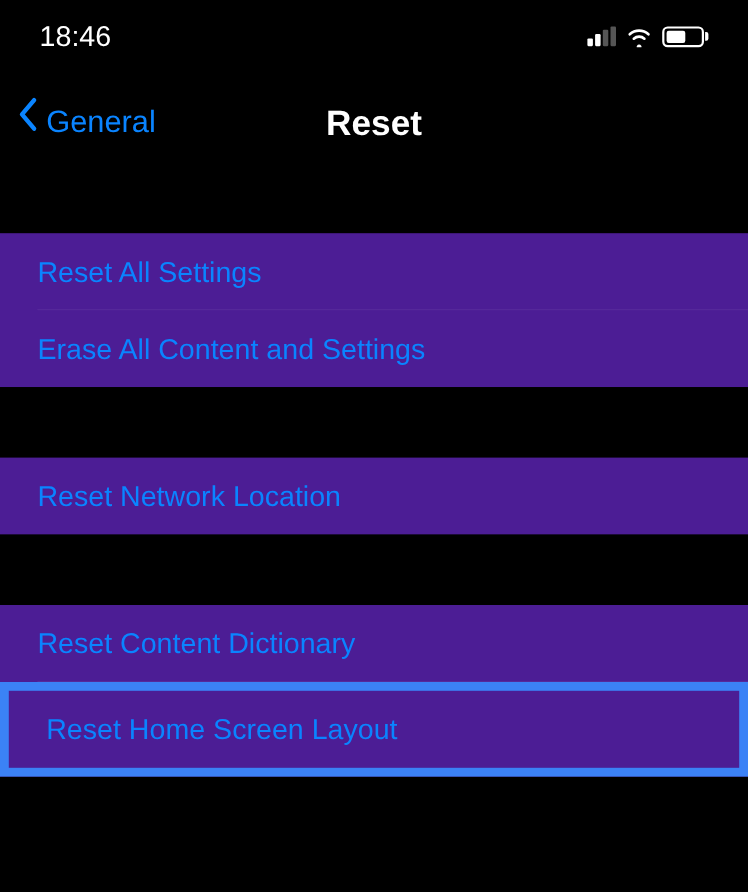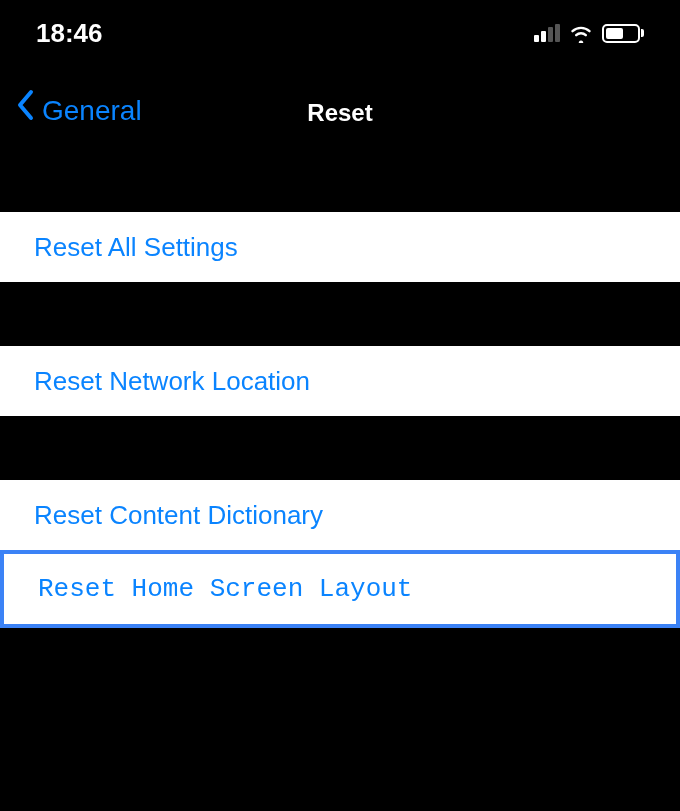--- a/index.html
+++ b/index.html
@@ -18,21 +18,21 @@
     .status-bar {
       height: 66px;
       display: flex;
       align-items: center;
       justify-content: space-between;
       padding: 0 36px;
     }
     .time {
       color: #fff;
       font-size: 26px;
-      font-weight: 700;
+      font-weight: 400;
     }
     .status-icons {
       display: flex;
       align-items: center;
       gap: 8px;
     }
     .signal-bars {
       display: flex;
       align-items: flex-end;
       gap: 2px;
@@ -93,30 +93,30 @@
     .chevron-left {
       font-size: 40px;
       font-weight: 400;
       line-height: 1;
     }
     .nav-title {
       position: absolute;
       left: 50%;
       transform: translateX(-50%);
       color: #fff;
-      font-size: 24px;
+      font-size: 32px;
       font-weight: 600;
       margin-top: 12px;
     }
     .section-gap {
       height: 64px;
       background: #000;
     }
     .list-group {
-      background: #ffffff;
+      background: #4c1d95;
     }
     .list-item {
       height: 70px;
       display: flex;
       align-items: center;
       padding: 0 34px;
       color: #0a84ff;
       font-size: 26px;
       font-weight: 400;
       position: relative;
@@ -124,22 +124,21 @@
     .list-item:not(:last-child)::after {
       content: '';
       position: absolute;
       bottom: 0;
       left: 34px;
       right: 0;
       height: 1px;
       background: rgba(255,255,255,0.06);
     }
     .highlight-box {
-      border: 4px solid #3b82f6;
-      font-family: Liberation Mono, monospace;
+      border: 8px solid #3b82f6;
     }
     .highlight-box .list-item::after {
       display: none;
     }
   </style>
 </head>
 <body>
 
 <div class="status-bar">
   <div class="time">18:46</div>
@@ -176,20 +175,23 @@
     <span>General</span>
   </div>
   <div class="nav-title">Reset</div>
 </div>
 
 <div class="section-gap"></div>
 <div class="list-group">
   <div class="list-item">
     <span>Reset All Settings</span>
   </div>
+  <div class="list-item">
+    <span>Erase All Content and Settings</span>
+  </div>
 </div>
 
 <div class="section-gap"></div>
 <div class="list-group">
   <div class="list-item">
     <span>Reset Network Location</span>
   </div>
 </div>
 
 <div class="section-gap"></div>

